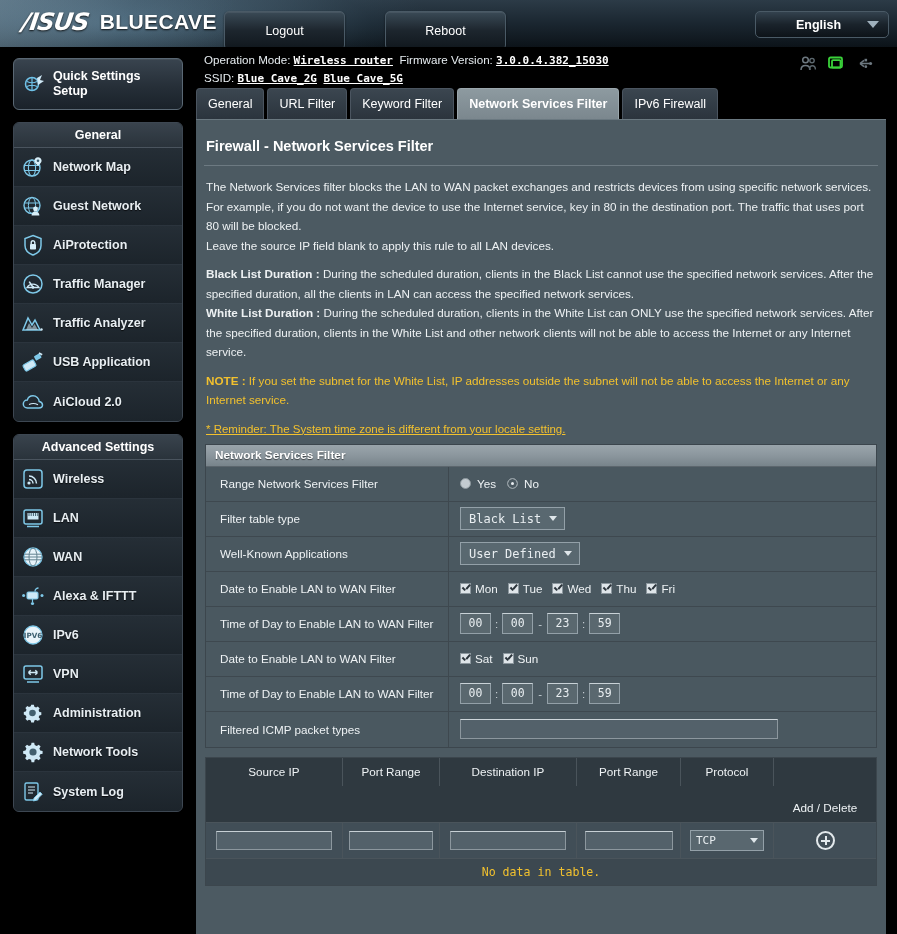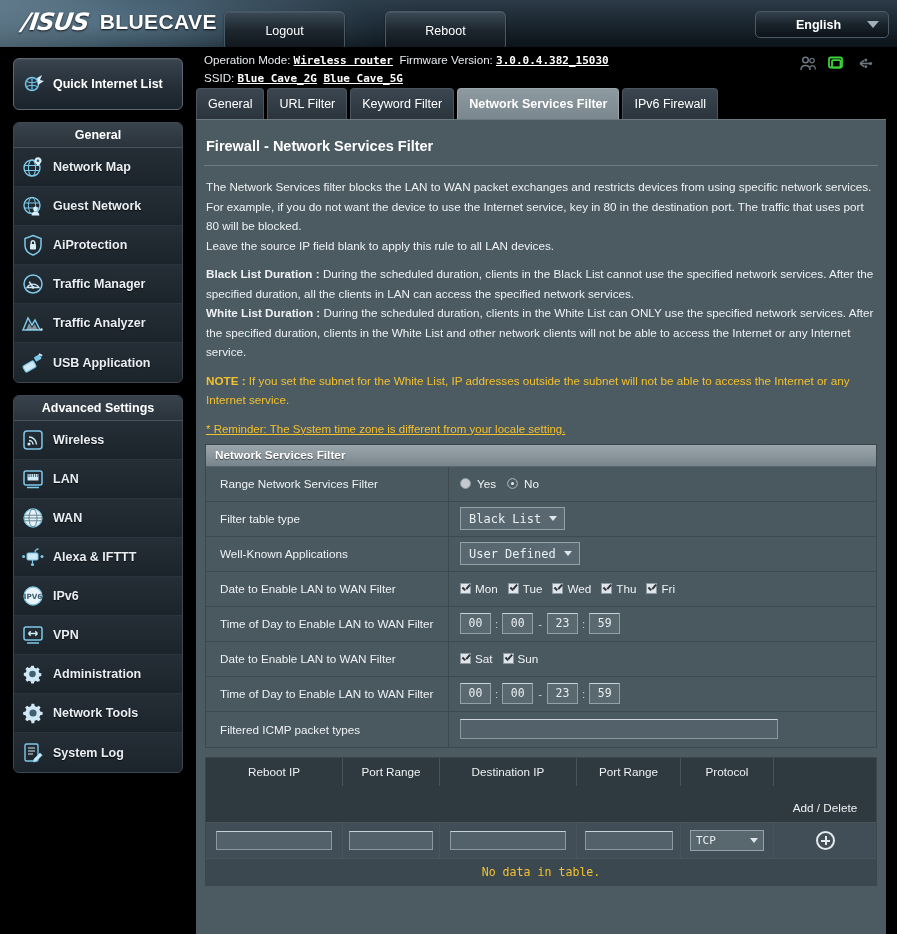--- a/index.html
+++ b/index.html
@@ -406,21 +406,21 @@
   <div class="sidebar">
 
     <div class="qis-btn">
       <span class="nav-icon">
         <svg width="24" height="24" viewBox="0 0 24 24">
           <circle cx="10" cy="12" r="6.5" fill="none" stroke="#6fc2e8" stroke-width="1.5"></circle>
           <path d="M5 9.5c3 1.5 7 1.5 10 0M5 14.5c3-1.5 7-1.5 10 0M10 5.5v13" stroke="#6fc2e8" stroke-width="1.2" fill="none"></path>
           <path d="M15 6l5-3-2 5 4 1-6 4" fill="#cfe9f6"></path>
         </svg>
       </span>
-      <span class="txt">Quick Internet List</span>
+      <span class="txt">Quick Settings Setup</span>
     </div>
 
     <div class="nav-group">
       <div class="nav-group-title">General</div>
 
       <div class="nav-item">
         <span class="nav-icon">
           <svg width="24" height="24" viewBox="0 0 24 24">
             <circle cx="11" cy="13" r="8" fill="none" stroke="#7ec8e8" stroke-width="1.4"></circle>
             <ellipse cx="11" cy="13" rx="3.6" ry="8" fill="none" stroke="#7ec8e8" stroke-width="1.1"></ellipse>
@@ -483,20 +483,29 @@
         <span class="nav-icon">
           <svg width="24" height="24" viewBox="0 0 24 24">
             <rect x="2.5" y="12" width="12" height="7" rx="1.5" transform="rotate(-30 8.5 15.5)" fill="#cfe9f6" stroke="#7ec8e8" stroke-width="1.2"></rect>
             <rect x="13.5" y="4.5" width="6.5" height="5" rx="1" transform="rotate(-30 16.7 7)" fill="#7ec8e8"></rect>
             <path d="M18 3l3.2 1.8" stroke="#cfe9f6" stroke-width="1.6"></path>
           </svg>
         </span>
         <span class="label">USB Application</span>
       </div>
 
+      <div class="nav-item">
+        <span class="nav-icon">
+          <svg width="24" height="24" viewBox="0 0 24 24">
+            <path d="M6.5 18c-2.5 0-4.2-1.8-4.2-4s1.8-3.9 4-3.9C7 7.5 9.3 5.8 12 5.8c3.3 0 6 2.5 6.2 5.7 1.9.3 3.3 1.8 3.3 3.6 0 2-1.7 2.9-3.6 2.9z" fill="none" stroke="#7ec8e8" stroke-width="1.5"></path>
+            <path d="M8 14.5c2.5-1.2 6-1.3 9 .2" stroke="#cfe9f6" stroke-width="1.2" fill="none"></path>
+          </svg>
+        </span>
+        <span class="label">AiCloud 2.0</span>
+      </div>
     </div>
 
     <div class="nav-group">
       <div class="nav-group-title">Advanced Settings</div>
 
       <div class="nav-item">
         <span class="nav-icon">
           <svg width="24" height="24" viewBox="0 0 24 24">
             <rect x="3" y="3" width="18" height="18" rx="3" fill="none" stroke="#7ec8e8" stroke-width="1.5"></rect>
             <circle cx="8" cy="16" r="1.6" fill="#cfe9f6"></circle>
@@ -722,21 +731,21 @@
         <div class="fl">Filtered ICMP packet types</div>
         <div class="fv">
           <input class="icmp-input" type="text" value="" style="">
         </div>
       </div>
     </div>
 
     <div class="table-block">
 
       <div class="thead">
-        <div class="th c1">Reboot IP</div>
+        <div class="th c1">Source IP</div>
         <div class="th c2">Port Range</div>
         <div class="th c3">Destination IP</div>
         <div class="th c4">Port Range</div>
         <div class="th c5">Protocol</div>
         <div class="th c6">Add / Delete</div>
       </div>
 
       <div class="trow">
         <div class="td c1">
           <input class="tinput" type="text" value="" style="">

